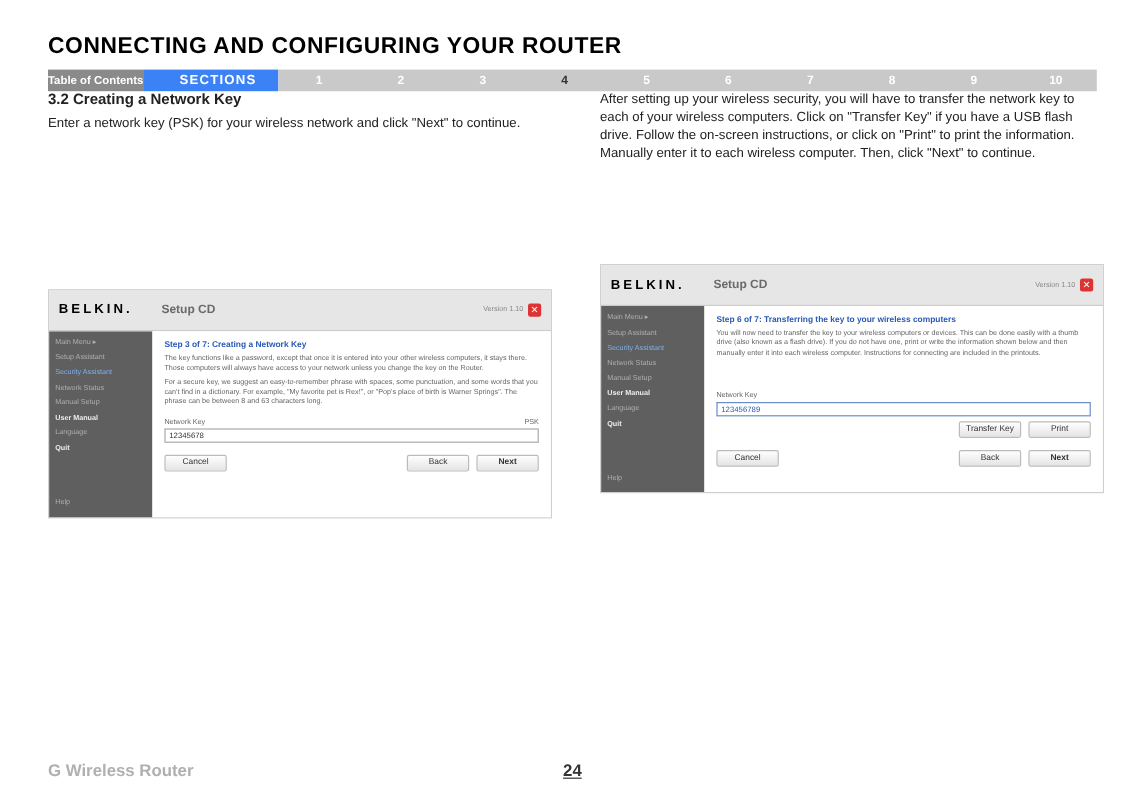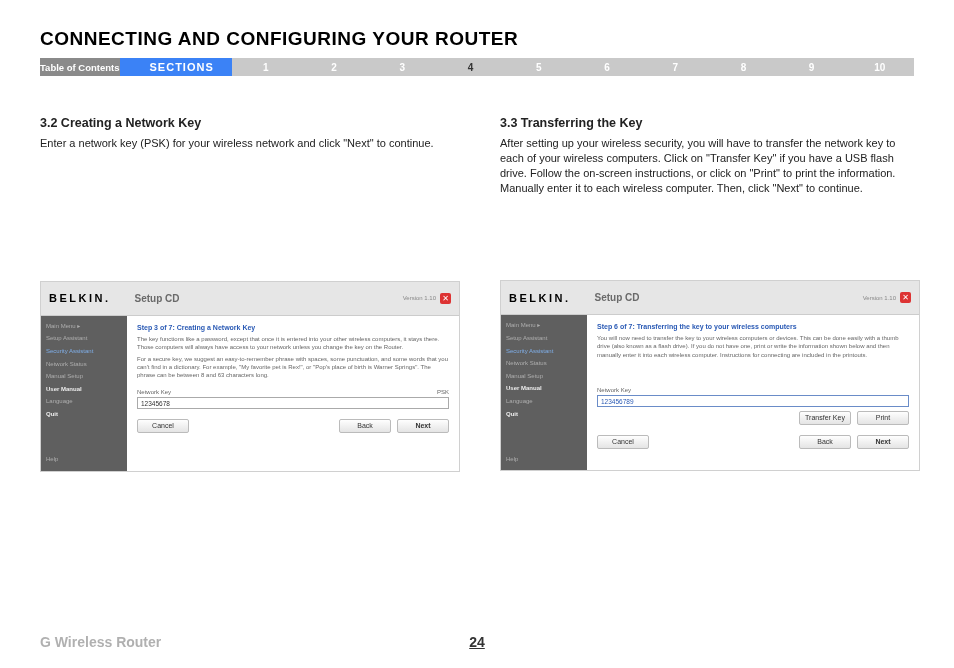--- a/index.html
+++ b/index.html
@@ -53,21 +53,20 @@
   .nav-num {
     flex: 1;
     text-align: center;
     color: #fff;
     font-size: 10px;
   }
   .nav-num.active { color: #333; }
   .columns {
     display: flex;
     gap: 40px;
-    margin-top: 40px;
   }
   .col { flex: 1; }
   .sub-h {
     font-size: 12.5px;
     font-weight: bold;
     margin-bottom: 6px;
     color: #222;
   }
   .body-text {
     font-size: 11px;
@@ -245,21 +244,20 @@
             <div class="sp"></div>
             <div class="mbtn">Back</div>
             <div class="mbtn bold">Next</div>
           </div>
         </div>
       </div>
     </div>
   </div>
 
   <div class="col">
-    <div class="sub-h">3.3 Transferring the Key</div>
     <div class="body-text">After setting up your wireless security, you will have to transfer the network key to each of your wireless computers. Click on "Transfer Key" if you have a USB flash drive. Follow the on-screen instructions, or click on "Print" to print the information. Manually enter it to each wireless computer. Then, click "Next" to continue.</div>
 
     <div class="shot">
       <div class="shot-header">
         <span class="belkin">BELKIN.</span>
         <span class="setupcd">Setup CD</span>
         <span class="ver">Version 1.10</span>
         <span class="closex">✕</span>
       </div>
       <div class="shot-body">

